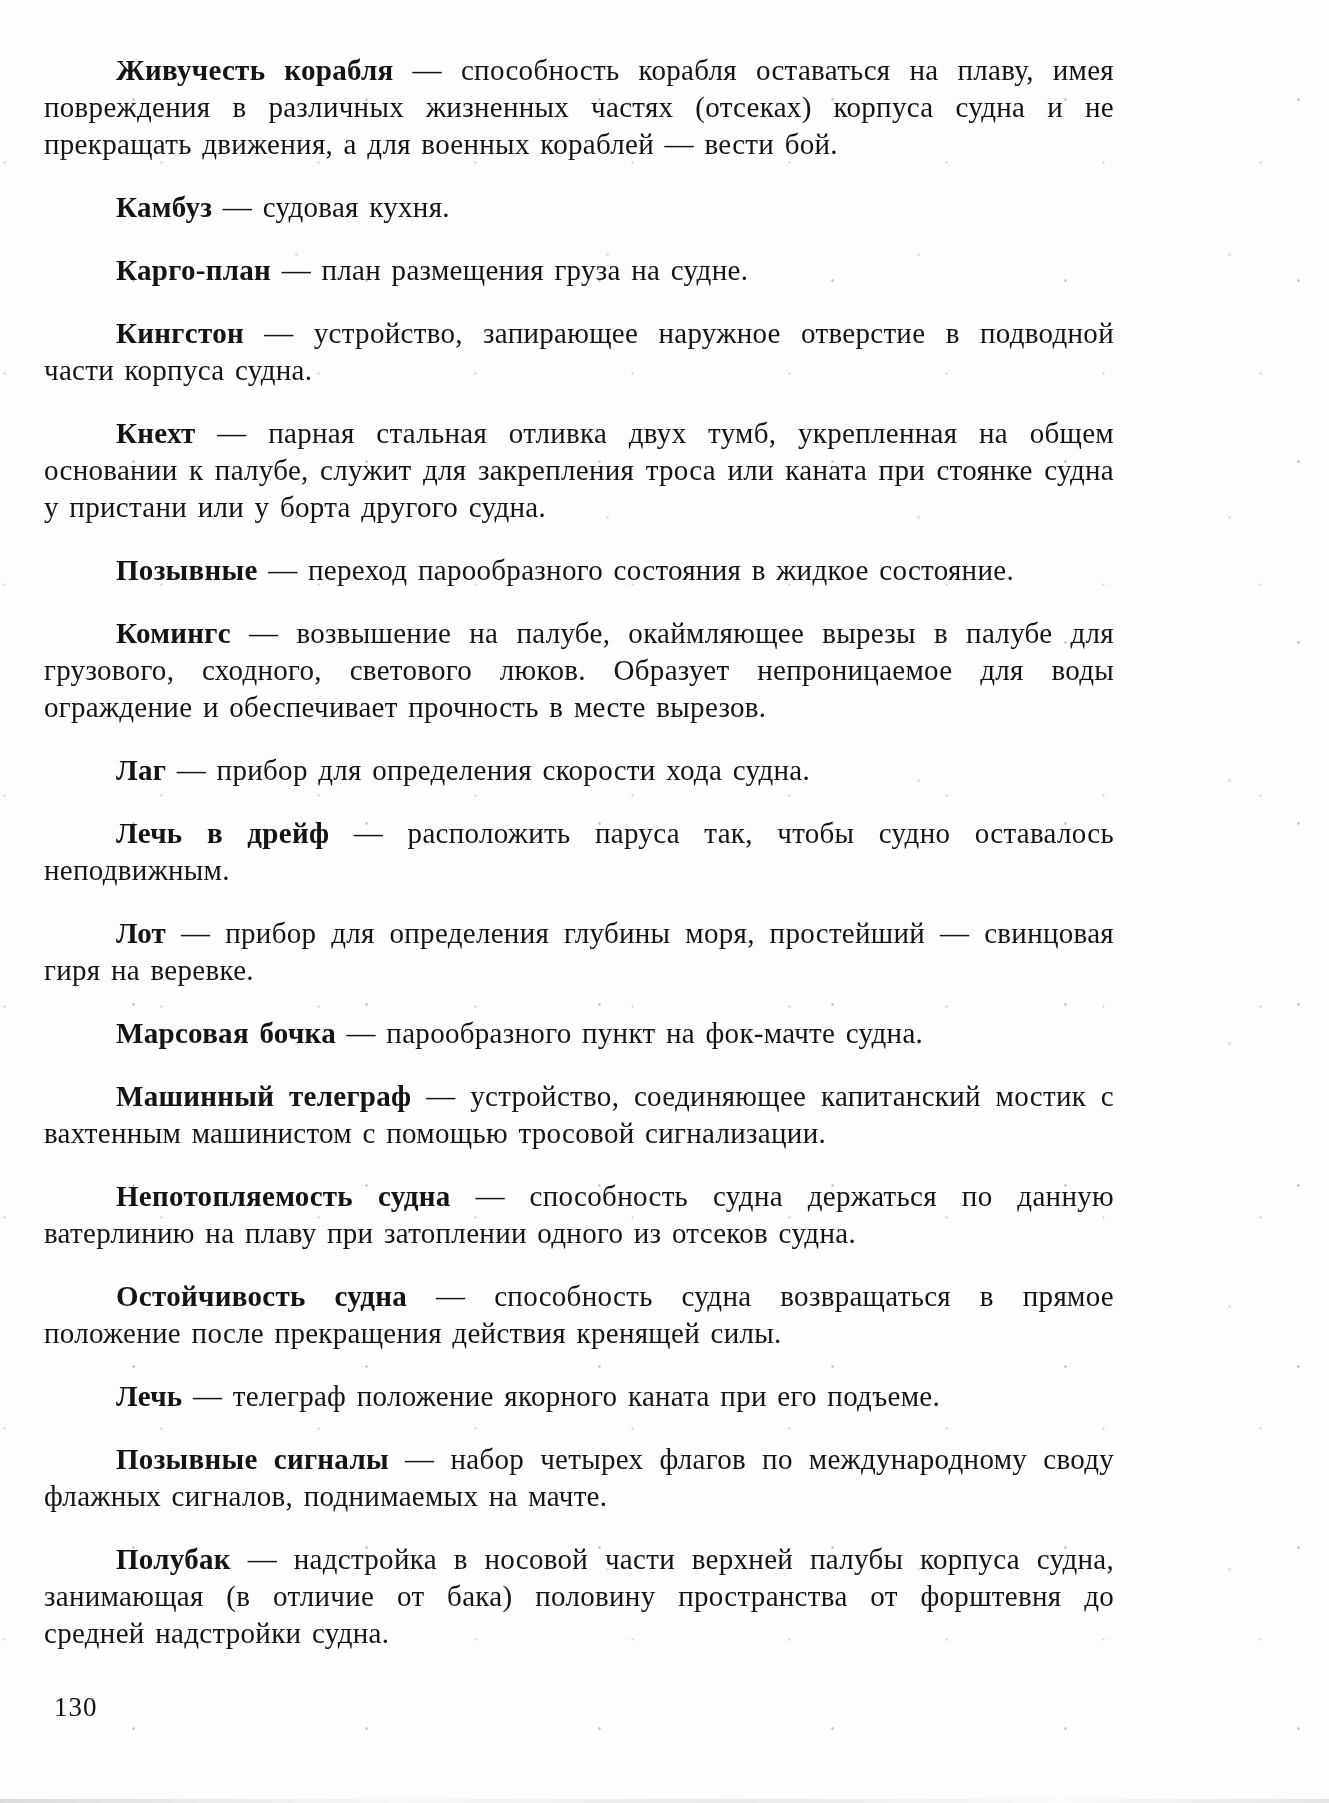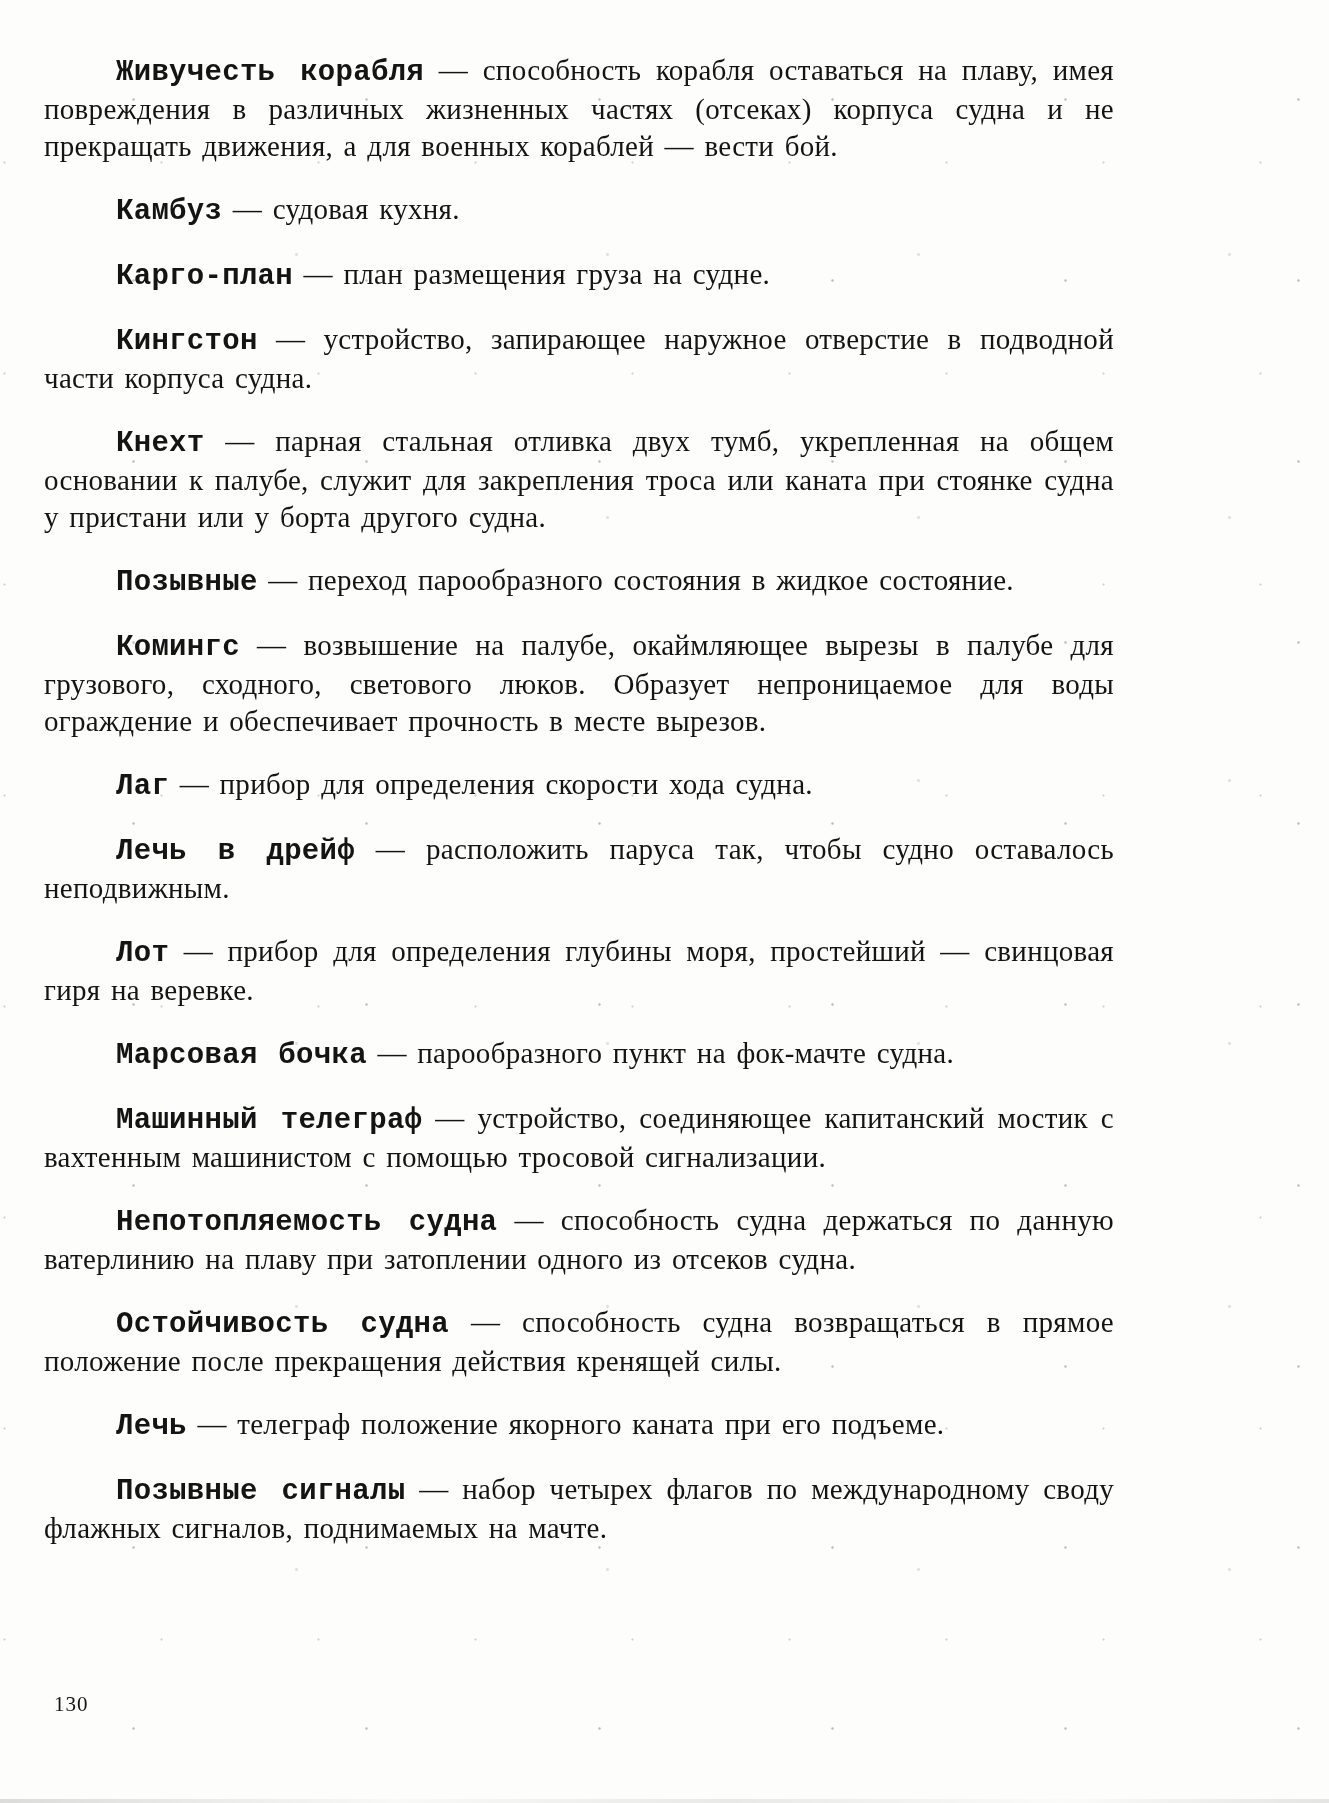--- a/index.html
+++ b/index.html
@@ -34,27 +34,26 @@
     margin: 0 0 26px 0;
     font-size: 29px;
     line-height: 37px;
     text-align: justify;
     text-indent: 72px;
     letter-spacing: 0.3px;
     word-spacing: 3px;
   }
   .entry .term {
     font-weight: bold;
-    font-family: Liberation Mono, monospace;
   }
   .page-number {
     position: absolute;
     left: 54px;
     top: 1692px;
-    font-size: 21px;
+    font-size: 27px;
     font-weight: normal;
     letter-spacing: 1px;
   }
   
   .scan-edge-bottom {
     position: absolute;
     left: 0;
     right: 0;
     bottom: 0;
     height: 4px;
@@ -96,18 +95,19 @@
 
 
   <p class="entry"><b class="term">Непотопляемость судна</b> <span class="definition">— способность судна держаться по данную ватерлинию на плаву при затоплении одного из отсеков судна.</span></p>
 
   <p class="entry"><b class="term">Остойчивость судна</b> <span class="definition">— способность судна возвращаться в прямое положение после прекращения действия кренящей силы.</span></p>
 
   <p class="entry"><b class="term">Лечь</b> <span class="definition">— телеграф положение якорного каната при его подъеме.</span></p>
 
   <p class="entry"><b class="term">Позывные сигналы</b> <span class="definition">— набор четырех флагов по международному своду флажных сигналов, поднимаемых на мачте.</span></p>
 
+  <p class="entry"><b class="term">Полубак</b> <span class="definition">— надстройка в носовой части верхней палубы корпуса судна, занимающая (в отличие от бака) половину пространства от форштевня до средней надстройки судна.</span></p>
 </div>
 
   <div class="page-number">130</div>
 
   <div class="scan-edge-bottom"></div>
 </div>
 
 </body></html>

